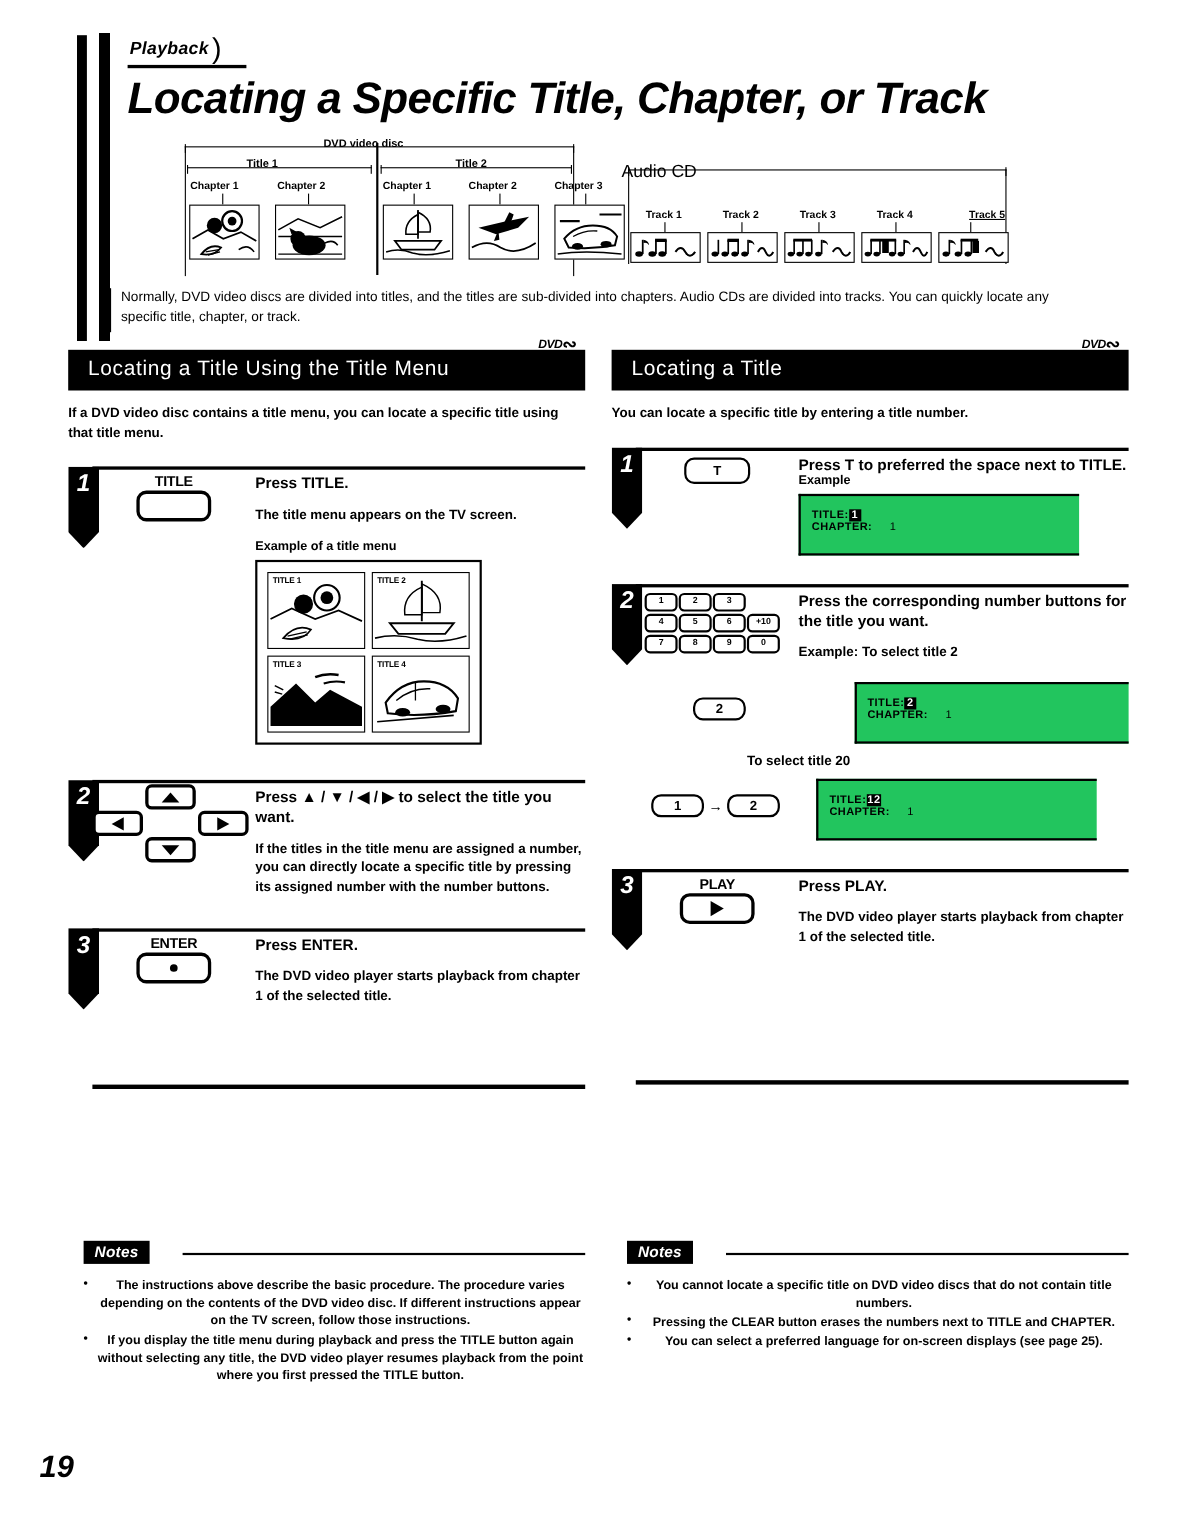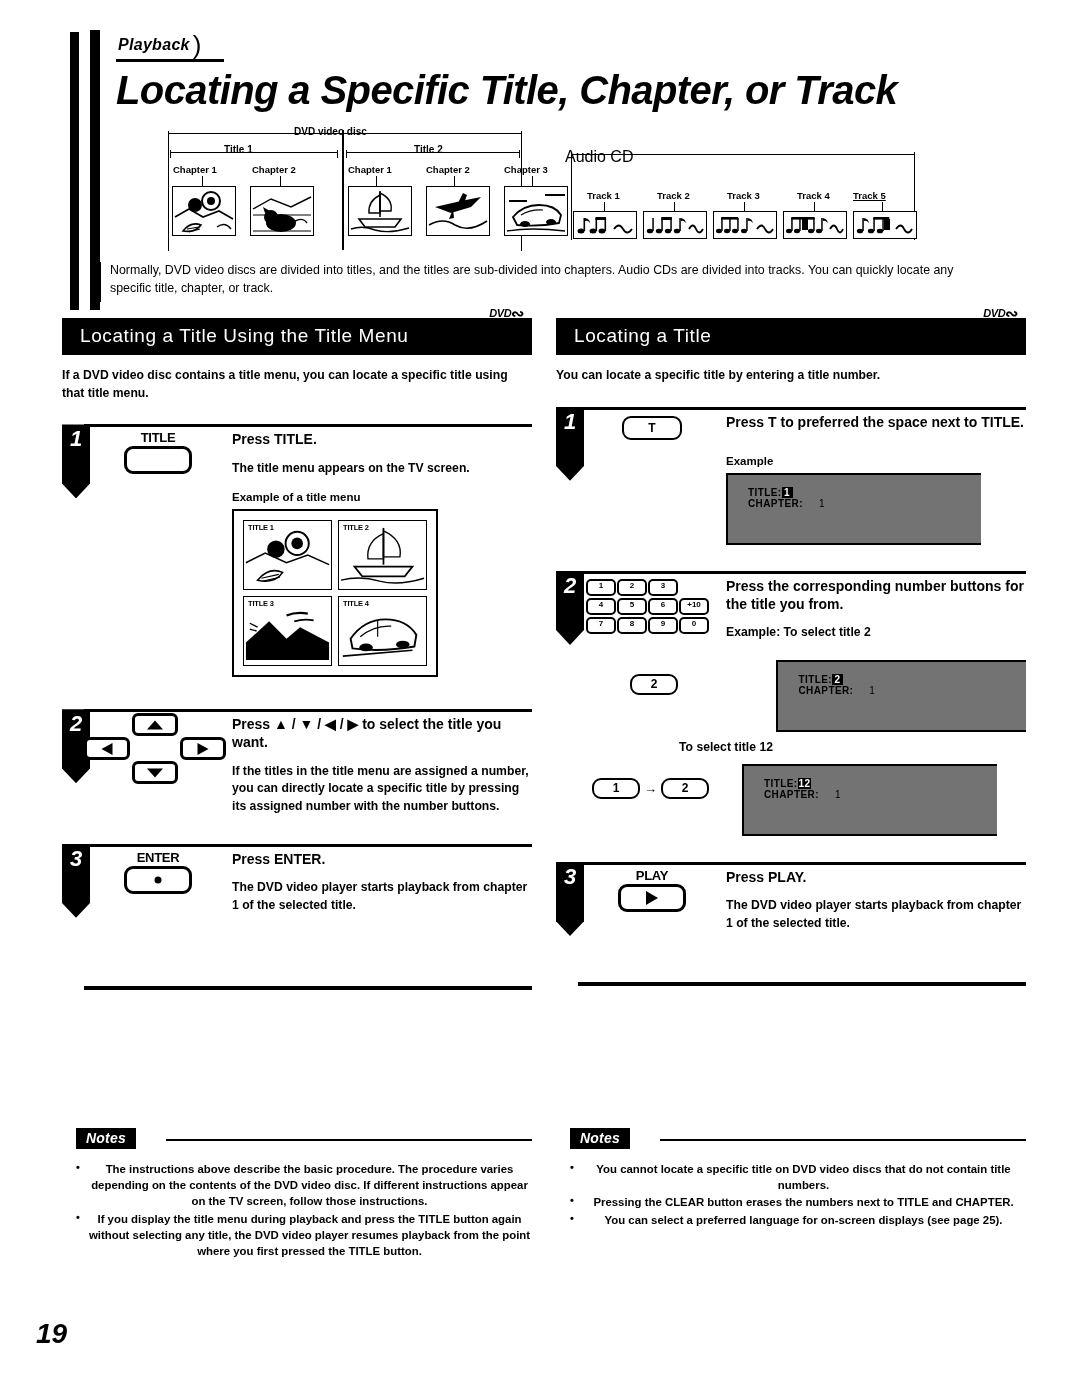--- a/index.html
+++ b/index.html
@@ -158,22 +158,22 @@
     gap:6px;padding:9px;box-sizing:border-box;
   }
   .tvcell{border:1.6px solid #000;position:relative;overflow:hidden;background:#fff;}
   .tvcell .tlab{
     position:absolute;left:4px;top:2px;font-size:7.5px;font-weight:bold;
     letter-spacing:-.2px;z-index:2;
   }
   .tvcell svg{position:absolute;inset:0;width:100%;height:100%;}
 
   .osd{
-    border:2px solid #000;width:255px;height:72px;box-sizing:border-box;
-    padding:12px 0 0 20px;position:relative;background:#737373;
+    border:2px solid #000;width:255px;height:56px;box-sizing:border-box;
+    padding:12px 0 0 10px;position:relative;background:#22c55e;
     border-right:none;
   }
   .osd-line{font-size:10px;font-weight:bold;letter-spacing:.4px;line-height:11px;white-space:nowrap;}
   .osd-hl{
     display:inline-block;background:#000;color:#fff;padding:0 1px;min-width:9px;
     text-align:center;
   }
   .osd-val{display:inline-block;margin-left:16px;font-weight:normal;}
 
   .row-ex{display:flex;align-items:flex-start;margin-top:10px;}
@@ -310,21 +310,21 @@
     <div class="rule" style="left:6px;top:6px;width:344px;"></div>
     <div class="vtick" style="left:6px;top:4px;height:8px;"></div>
     <div class="vtick" style="left:349px;top:4px;height:8px;"></div>
     <div class="vtick" style="left:6px;top:6px;height:86px;"></div>
     <div class="vtick" style="left:349px;top:6px;height:86px;"></div>
 
     <div class="tracklabel" style="left:22px;top:42px;">Track 1</div>
     <div class="tracklabel" style="left:92px;top:42px;">Track 2</div>
     <div class="tracklabel" style="left:162px;top:42px;">Track 3</div>
     <div class="tracklabel" style="left:232px;top:42px;">Track 4</div>
-    <div class="tracklabel" style="left:288px;top:42px;text-decoration:underline;">Track 5</div>
+    <div class="tracklabel" style="left:316px;top:42px;text-decoration:underline;">Track 5</div>
 
     <div class="vtick" style="left:39px;top:54px;height:9px;"></div>
     <div class="vtick" style="left:109px;top:54px;height:9px;"></div>
     <div class="vtick" style="left:179px;top:54px;height:9px;"></div>
     <div class="vtick" style="left:249px;top:54px;height:9px;"></div>
     <div class="vtick" style="left:317px;top:54px;height:9px;"></div>
 
     <div class="trackbox" style="left:8px;top:63px;width:62px;height:26px;">
       <svg viewBox="0 0 62 26" style="display:block;width:100%;height:100%">
           <g fill="#000">
@@ -538,21 +538,21 @@
       <div class="step-num">1</div>
       <div class="step-key" style="top:8px;">
         <div class="keycap small">
             <span class="tkey">T</span>
           </div>
       </div>
       <div class="step-body">
         <div class="step-title">Press T to preferred the space next to TITLE.</div>
       </div>
       <div style="margin-left:170px;">
-        <div class="ex-caption" style="margin-top:24px;">Example</div>
+        <div class="ex-caption" style="margin-top:0;">Example</div>
         <div class="osd" style="margin-top:6px;">
           <div class="osd-line">
             <span>TITLE:</span><span class="osd-hl">1</span>
           </div>
           <div class="osd-line">
             <span>CHAPTER:</span><span class="osd-val">1</span>
           </div>
         </div>
       </div>
     </div>
@@ -570,21 +570,21 @@
           <div class="numkey">5</div>
           <div class="numkey">6</div>
           <div class="numkey">+10</div>
           <div class="numkey">7</div>
           <div class="numkey">8</div>
           <div class="numkey">9</div>
           <div class="numkey">0</div>
         </div>
       </div>
       <div class="step-body">
-        <div class="step-title">Press the corresponding number buttons for the title you from.</div>
+        <div class="step-title">Press the corresponding number buttons for the title you want.</div>
         <div class="step-desc">Example: To select title 2</div>
       </div>
 
       <div class="row-ex" style="margin-top:18px;">
         <div class="keys" style="padding-left:74px;">
           <div class="seq">
             <div class="keycap small" style="width:44px;height:17px;margin:0;">
                 <span class="tkey">2</span>
               </div>
           </div>
@@ -592,21 +592,21 @@
         <div class="osd">
           <div class="osd-line">
             <span>TITLE:</span><span class="osd-hl">2</span>
           </div>
           <div class="osd-line">
             <span>CHAPTER:</span><span class="osd-val">1</span>
           </div>
         </div>
       </div>
 
-      <div class="mid-cap" style="margin-left:20px;">To select title 12</div>
+      <div class="mid-cap" style="margin-left:20px;">To select title 20</div>
 
       <div class="row-ex" style="margin-top:10px;">
         <div class="keys" style="padding-left:36px;">
           <div class="seq">
             <div class="keycap small" style="width:44px;height:17px;margin:0;">
                 <span class="tkey">1</span>
               </div>
             <span class="arr">→</span>
             <div class="keycap small" style="width:44px;height:17px;margin:0;">
                 <span class="tkey">2</span>

